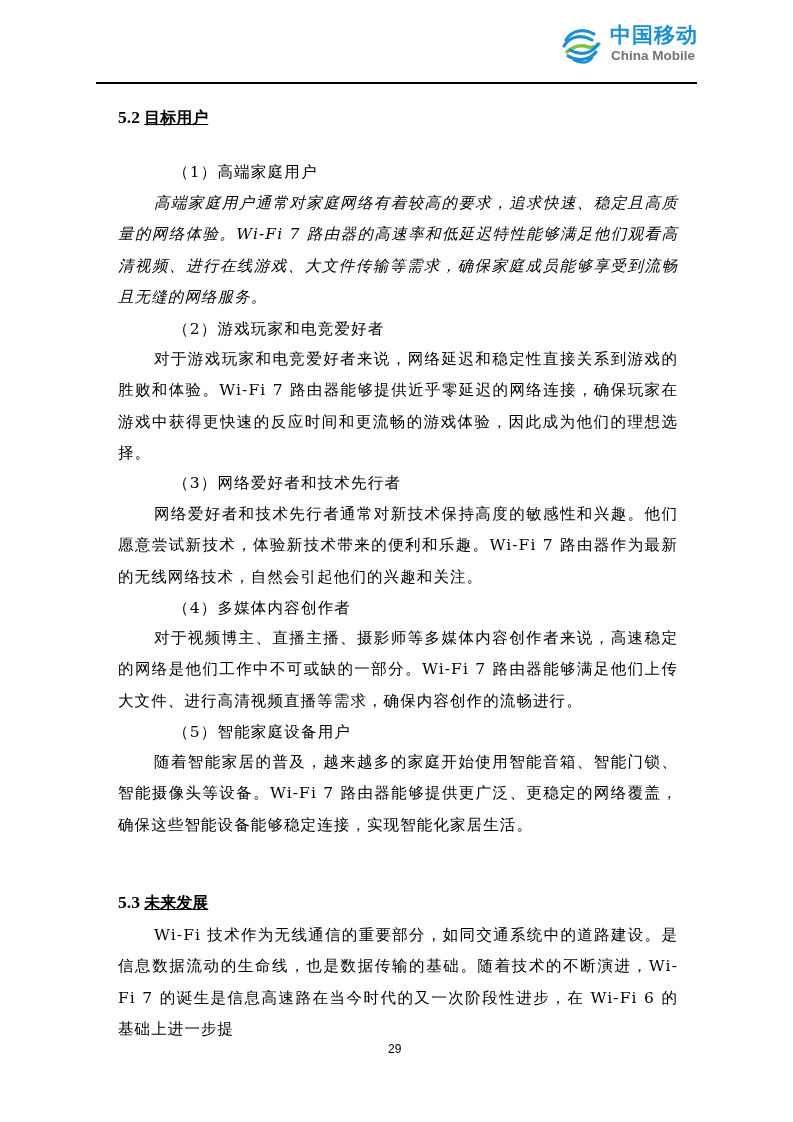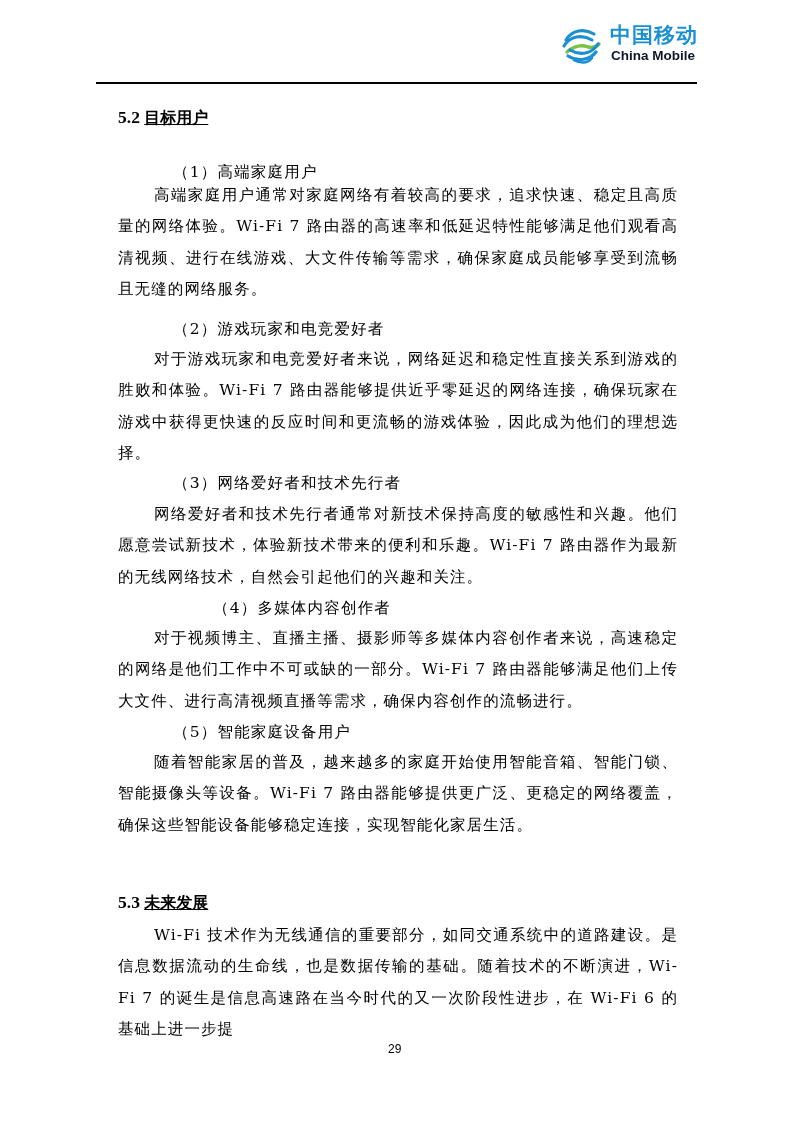--- a/index.html
+++ b/index.html
@@ -40,21 +40,21 @@
       letter-spacing: 1px;
       line-height: 24px;
       white-space: nowrap;
     }
     .logo-en {
       position: absolute;
       left: 53px;
       top: 30px;
       font-family: "Liberation Sans", "DejaVu Sans", sans-serif;
       font-size: 13.5px;
-      color: #0f172a;
+      color: #737373;
       line-height: 16px;
       white-space: nowrap;
     }
     .header-rule {
       position: absolute;
       left: 96px;
       top: 82px;
       width: 601px;
       height: 2px;
       background: #000000;
@@ -129,29 +129,29 @@
 <div class="header-rule"></div>
 
 <div class="content">
 
   <div class="heading" style="top:106px;">
     <span>5.2</span>
     <span class="cn">目标用户</span>
   </div>
 
   <div class="subhead" style="top:161px;">（1）高端家庭用户</div>
-  <div class="para" style="top:180px;">高端家庭用户通常对家庭网络有着较高的要求，追求快速、稳定且高质量的网络体验。Wi-Fi 7 路由器的高速率和低延迟特性能够满足他们观看高清视频、进行在线游戏、大文件传输等需求，确保家庭成员能够享受到流畅且无缝的网络服务。</div>
+  <div class="para" style="top:188px;font-style:italic;">高端家庭用户通常对家庭网络有着较高的要求，追求快速、稳定且高质量的网络体验。Wi-Fi 7 路由器的高速率和低延迟特性能够满足他们观看高清视频、进行在线游戏、大文件传输等需求，确保家庭成员能够享受到流畅且无缝的网络服务。</div>
 
   <div class="subhead" style="top:318px;">（2）游戏玩家和电竞爱好者</div>
   <div class="para" style="top:344px;">对于游戏玩家和电竞爱好者来说，网络延迟和稳定性直接关系到游戏的胜败和体验。Wi-Fi 7 路由器能够提供近乎零延迟的网络连接，确保玩家在游戏中获得更快速的反应时间和更流畅的游戏体验，因此成为他们的理想选择。</div>
 
   <div class="subhead" style="top:472px;">（3）网络爱好者和技术先行者</div>
   <div class="para" style="top:499px;">网络爱好者和技术先行者通常对新技术保持高度的敏感性和兴趣。他们愿意尝试新技术，体验新技术带来的便利和乐趣。Wi-Fi 7 路由器作为最新的无线网络技术，自然会引起他们的兴趣和关注。</div>
 
-  <div class="subhead" style="top:597px;margin-left:40px;">（4）多媒体内容创作者</div>
+  <div class="subhead" style="top:597px;">（4）多媒体内容创作者</div>
   <div class="para" style="top:623px;">对于视频博主、直播主播、摄影师等多媒体内容创作者来说，高速稳定的网络是他们工作中不可或缺的一部分。Wi-Fi 7 路由器能够满足他们上传大文件、进行高清视频直播等需求，确保内容创作的流畅进行。</div>
 
   <div class="subhead" style="top:721px;">（5）智能家庭设备用户</div>
   <div class="para" style="top:747px;">随着智能家居的普及，越来越多的家庭开始使用智能音箱、智能门锁、智能摄像头等设备。Wi-Fi 7 路由器能够提供更广泛、更稳定的网络覆盖，确保这些智能设备能够稳定连接，实现智能化家居生活。</div>
 
   <div class="heading" style="top:871px;margin-top:20px;">
     <span>5.3</span>
     <span class="cn">未来发展</span>
   </div>
 

